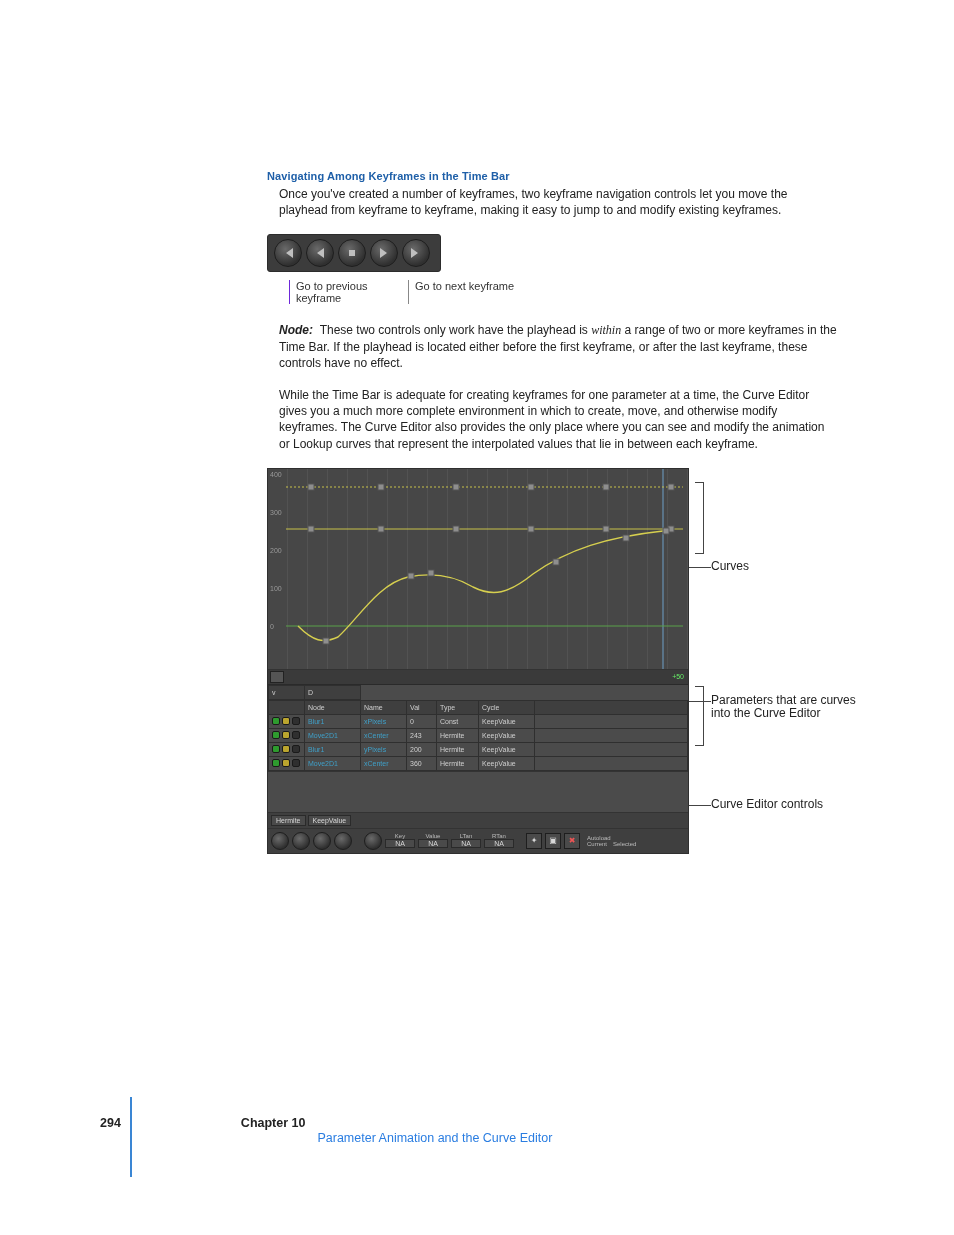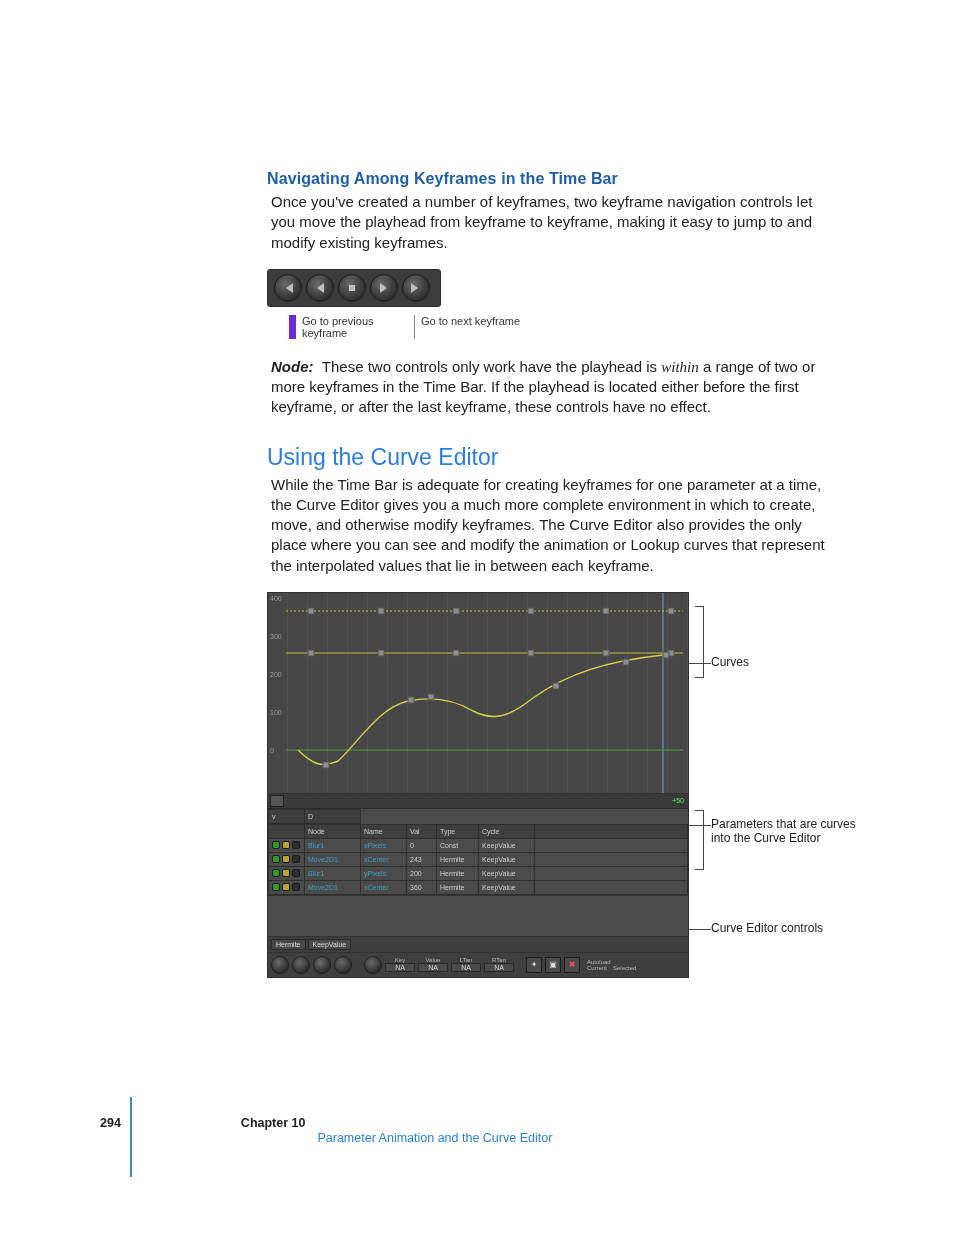--- a/index.html
+++ b/index.html
@@ -17,28 +17,28 @@
   }
   .content {
     position: absolute;
     left: 267px;
     top: 170px;
     width: 570px;
   }
   .sub-heading {
     color: #1e5fa8;
     font-weight: 600;
-    font-size: 16px;
+    font-size: 11px;
     margin: 0 0 4px 0;
     letter-spacing: 0.1px;
   }
   .body-text {
-    font-size: 15px;
+    font-size: 12px;
     line-height: 1.35;
-    margin: 0 0 16px 4px;
+    margin: 0 0 16px 12px;
     color: #222;
   }
   .note-label { font-weight: 700; font-style: italic; }
   .note-within { font-style: italic; font-family: Liberation Serif, serif; }
   .section-heading {
     color: #2a7de1;
     font-weight: 400;
     font-size: 23px;
     margin: 26px 0 4px 0;
   }
@@ -67,21 +67,21 @@
   }
   .nav-btn svg { width: 12px; height: 12px; fill: #bfbfbf; }
   .nav-sub {
     display: flex;
     width: 210px;
     font-size: 11px;
     color: #333;
     margin-top: 8px;
   }
   .nav-sub .col { flex: 0 0 auto; }
-  .nav-sub .left { margin-left: 22px; border-left: 7px solid #6d28d9; padding-left: 6px; width: 90px; }
+  .nav-sub .left { margin-left: 22px; border-left: 1px solid #6d28d9; padding-left: 6px; width: 90px; }
   .nav-sub .right { margin-left: 22px; border-left: 1px solid #888; padding-left: 6px; }
 
   
   .ce-wrap {
     display: flex;
     align-items: stretch;
     margin-top: 14px;
   }
   .ce {
     width: 420px;
@@ -255,21 +255,20 @@
       </div>
     </div>
 
     <p class="body-text">
       <span class="note-label">Node:</span>
       &nbsp;<span>These two controls only work have the playhead is</span>
       <span class="note-within">within</span>
       <span>a range of two or more keyframes in the Time Bar. If the playhead is located either before the first keyframe, or after the last keyframe, these controls have no effect.</span>
     </p>
 
-    <h2 class="section-heading">Using the Curve Editor</h2>
     <p class="body-text">While the Time Bar is adequate for creating keyframes for one parameter at a time, the Curve Editor gives you a much more complete environment in which to create, move, and otherwise modify keyframes. The Curve Editor also provides the only place where you can see and modify the animation or Lookup curves that represent the interpolated values that lie in between each keyframe.</p>
 
     <div class="ce-wrap">
       <div class="ce">
         <div class="ce-plot">
           <span class="ylabel" style="top:2px">400</span>
           <span class="ylabel" style="top:40px">300</span>
           <span class="ylabel" style="top:78px">200</span>
           <span class="ylabel" style="top:116px">100</span>
           <span class="ylabel" style="top:154px">0</span>
@@ -450,21 +449,21 @@
             <span class="row">
                 <span>Current</span>
                 <span>Selected</span>
               </span>
           </div>
         </div>
       </div>
 
       <div class="callouts">
         <div class="bracket" style="top:14px;height:70px"></div>
-        <div class="callout" style="top:64px">Curves</div>
+        <div class="callout" style="top:92px">Curves</div>
 
         <div class="bracket" style="top:218px;height:58px"></div>
         <div class="callout" style="top:226px">Parameters that are curves into the Curve Editor</div>
 
         <div class="callout" style="top:330px">Curve Editor controls</div>
       </div>
     </div>
 
   </div>
 

